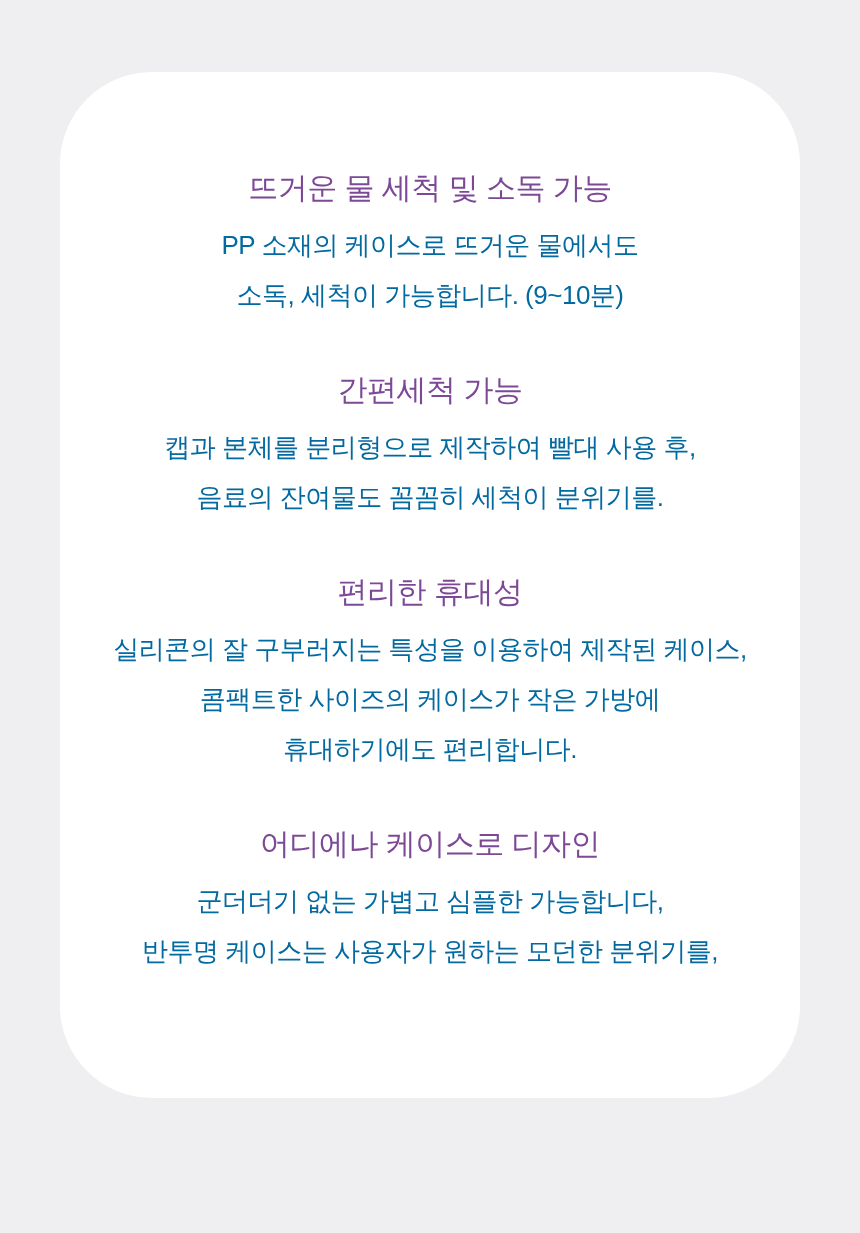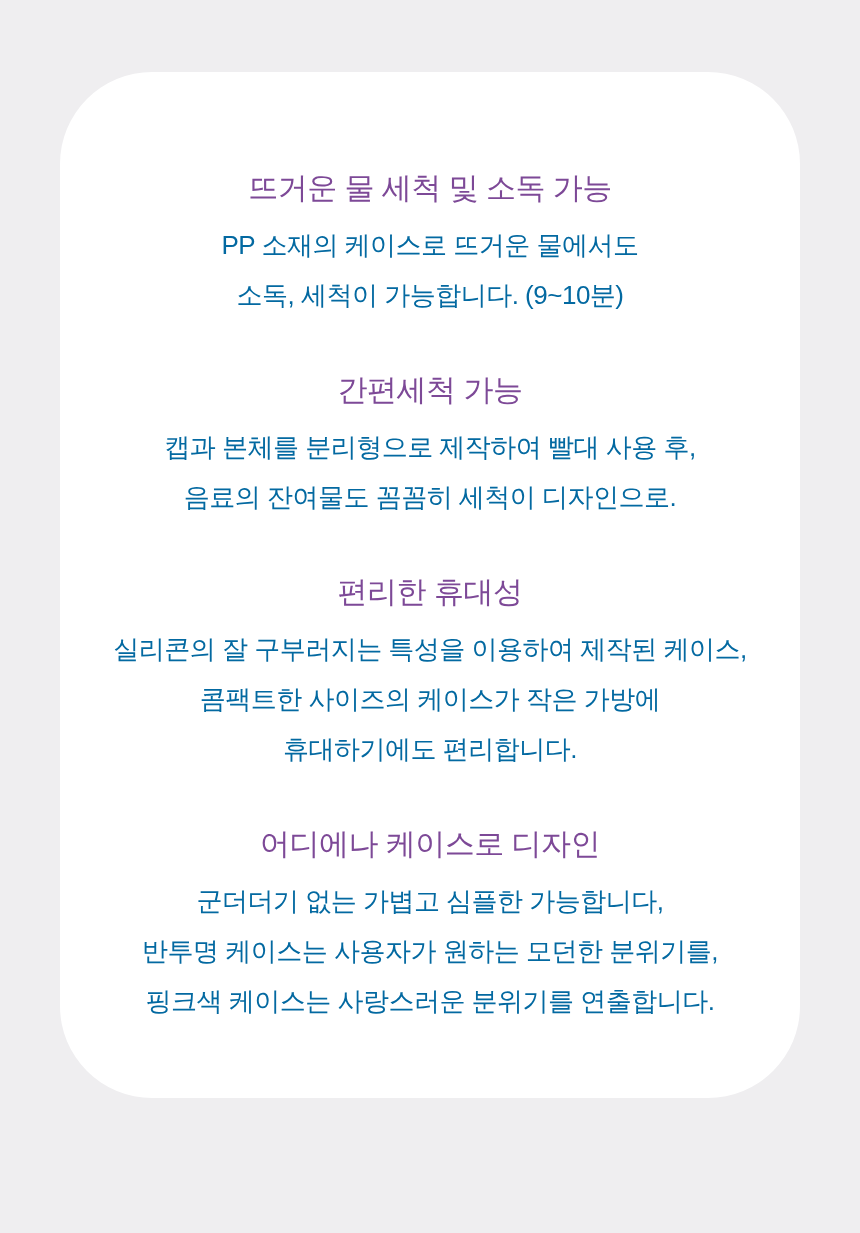--- a/index.html
+++ b/index.html
@@ -54,30 +54,29 @@
 
   <section class="feature-section">
     <h2 class="feature-heading">뜨거운 물 세척 및 소독 가능</h2>
     <p class="feature-line">PP 소재의 케이스로 뜨거운 물에서도</p>
     <p class="feature-line">소독, 세척이 가능합니다. (9~10분)</p>
   </section>
 
   <section class="feature-section">
     <h2 class="feature-heading">간편세척 가능</h2>
     <p class="feature-line">캡과 본체를 분리형으로 제작하여 빨대 사용 후,</p>
-    <p class="feature-line">음료의 잔여물도 꼼꼼히 세척이 디자인으로.</p>
+    <p class="feature-line">음료의 잔여물도 꼼꼼히 세척이 분위기를.</p>
   </section>
 
   <section class="feature-section">
     <h2 class="feature-heading">편리한 휴대성</h2>
     <p class="feature-line">실리콘의 잘 구부러지는 특성을 이용하여 제작된 케이스,</p>
     <p class="feature-line">콤팩트한 사이즈의 케이스가 작은 가방에</p>
     <p class="feature-line">휴대하기에도 편리합니다.</p>
   </section>
 
   <section class="feature-section">
     <h2 class="feature-heading">어디에나 케이스로 디자인</h2>
     <p class="feature-line">군더더기 없는 가볍고 심플한 가능합니다,</p>
     <p class="feature-line">반투명 케이스는 사용자가 원하는 모던한 분위기를,</p>
-    <p class="feature-line">핑크색 케이스는 사랑스러운 분위기를 연출합니다.</p>
   </section>
 
 </div>
 
 </body></html>

